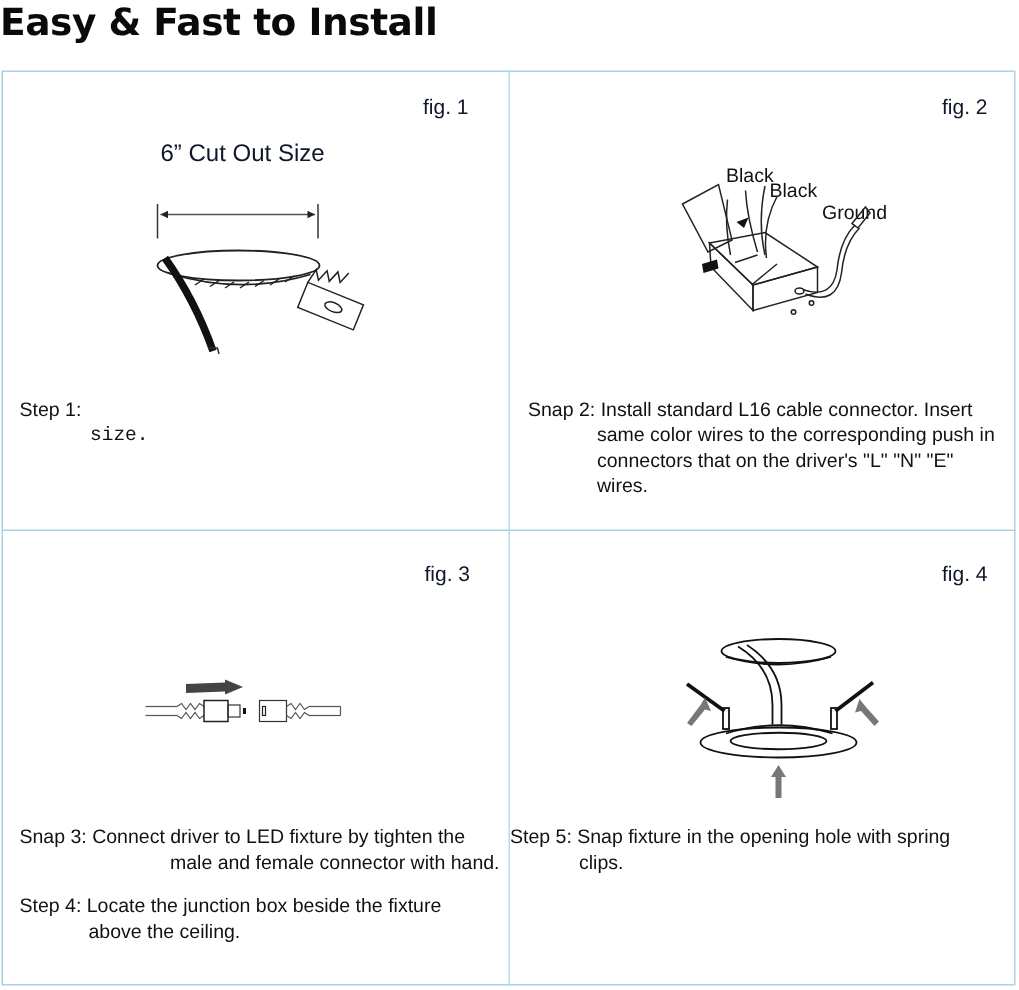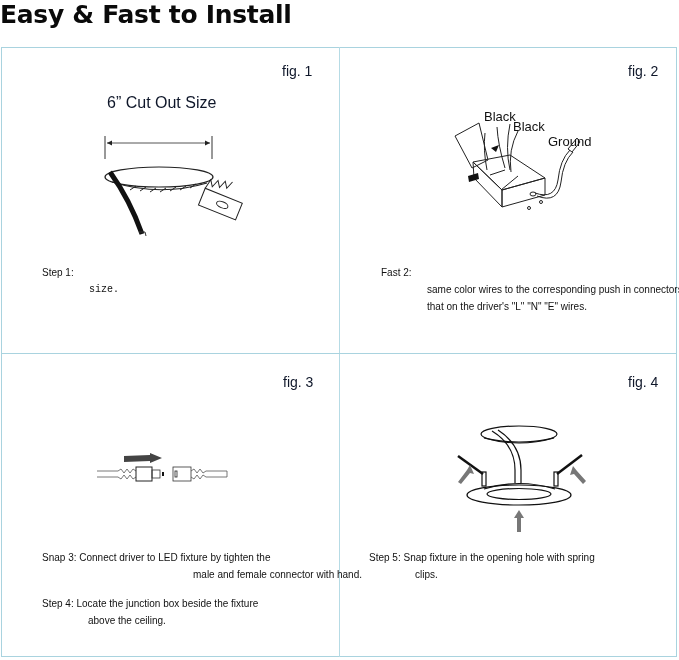--- a/index.html
+++ b/index.html
@@ -2,21 +2,21 @@
 <html><head>
 <meta charset="utf-8">
 <style>
   html, body { margin:0; padding:0; background:#ffffff; }
   body { width:679px; height:660px; position:relative; overflow:hidden; font-family:"Liberation Sans", sans-serif; color:#111; }
   .title { position:absolute; left:0; top:0; width:679px; text-align:left; font-family:"DejaVu Sans", sans-serif; font-weight:bold; font-size:25px; line-height:30px; top:0px; letter-spacing:-0.3px; color:#0a0a0a; }
   .grid { position:absolute; left:1px; top:47px; width:676px; height:610px; border:1px solid #a9d3df; box-sizing:border-box; }
   .vline { position:absolute; left:339px; top:47px; width:1px; height:610px; background:#b6dbe5; }
   .hline { position:absolute; left:1px; top:353px; width:676px; height:1px; background:#a9d3df; }
   .fig { position:absolute; font-size:14px; color:#0f172a; }
-  .step { position:absolute; font-size:10px; line-height:17px; color:#111;margin-left:29px; }
+  .step { position:absolute; font-size:13px; line-height:17px; color:#111; }
   .step .row { display:flex; }
   .step .lbl { white-space:nowrap; }
   .step .txt { }
   .label-sm { position:absolute; font-size:13px; color:#111; }
   svg { position:absolute; overflow:visible; }
 </style>
 </head>
 <body>
 
 <div class="title">Easy &amp; Fast to Install</div>
@@ -92,21 +92,22 @@
       <polygon points="568,149 577,138 580,142 572,152"></polygon>
       <ellipse cx="533" cy="194" rx="3" ry="2"></ellipse>
       <circle cx="529" cy="208" r="1.5"></circle>
       <circle cx="541" cy="202" r="1.5"></circle>
     </g>
     <polygon points="468,176 478,173 479,179 469,182" fill="#111"></polygon>
     <polygon points="491,148 499,145 496,152" fill="#111"></polygon>
   </svg>
   <div class="step" style="left:352px; top:264px; width:325px;">
     <div class="row">
-      <span class="lbl">Fast 2:</span>&nbsp;
+      <span class="lbl">Snap 2:</span>&nbsp;
+      <span class="txt">Install standard L16 cable connector. Insert</span>
     </div>
     <div style="padding-left:46px; width:270px;">same color wires to the corresponding push in connectors that on the driver's "L" "N" "E" wires.</div>
   </div>
 </div>
 
 <div>
   <div class="fig" style="left:283px; top:374px;text-align:right;">fig. 3</div>
   <svg width="340" height="660" style="left:0;top:0;">
 
     <polygon points="124,456 150,455 150,453 162,458 150,463 150,461 124,462" fill="#444"></polygon>

